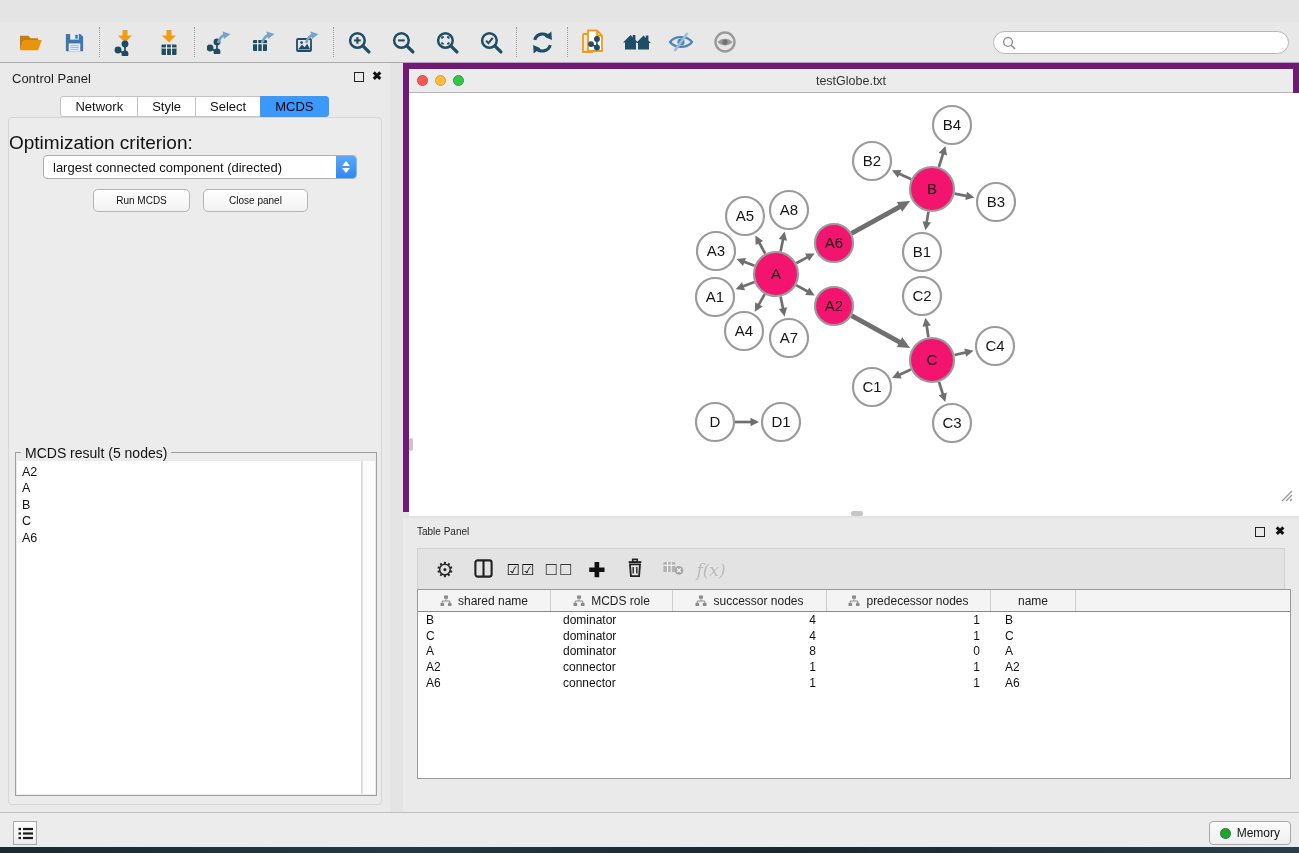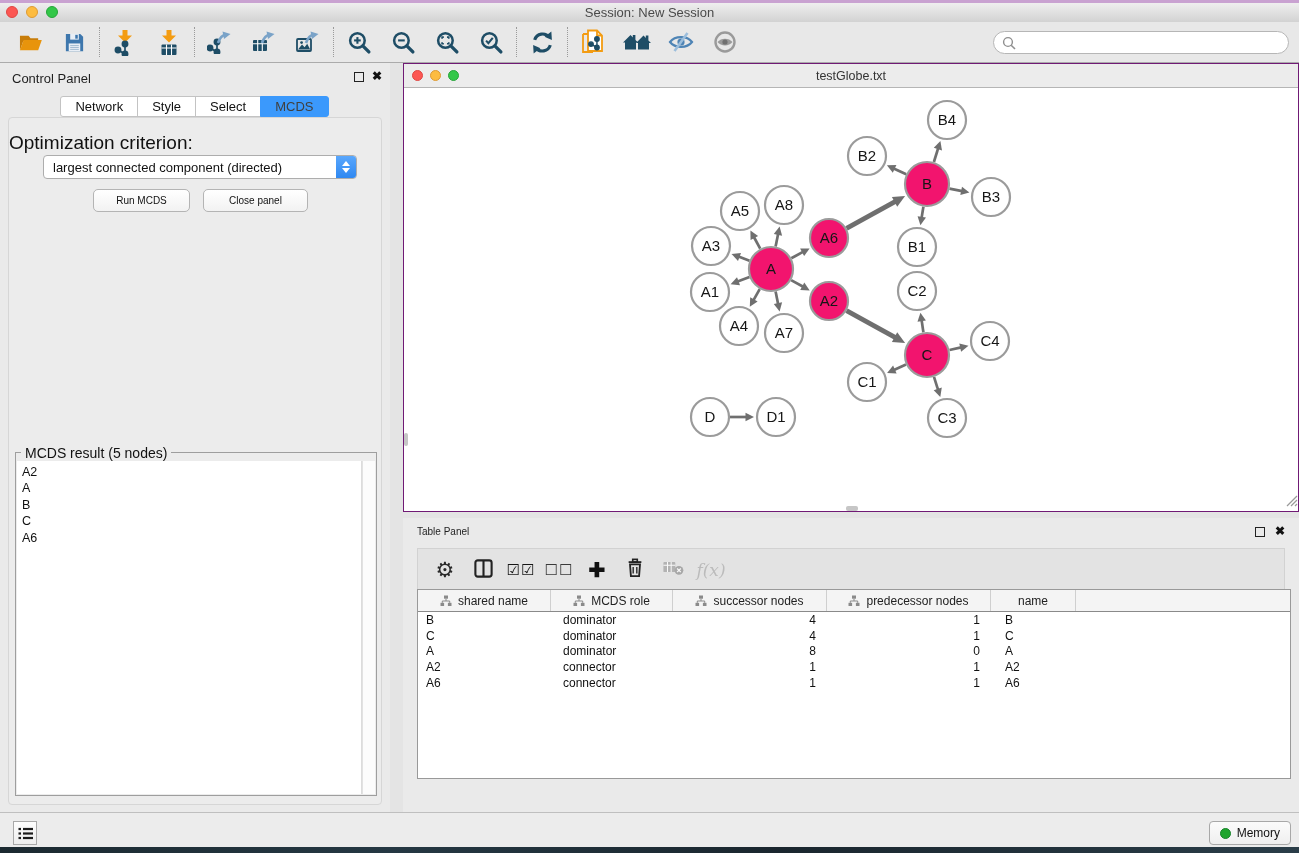--- a/index.html
+++ b/index.html
@@ -30,21 +30,21 @@
   .panel-head { position:relative; height:30px; }
   .panel-head .ptitle { position:absolute; left:12px; top:8px; font-size:13px; color:#1e1e1e; }
   .float-btn { position:absolute; top:9px; width:10px; height:10px; border:1.6px solid #222; background:transparent; }
   .close-btn { position:absolute; top:6px; font-size:12px; color:#111; font-weight:bold; }
   .control-panel .float-btn { right:26px; } .control-panel .close-btn { right:8px; }
   .cp-tabs { position:absolute; left:0; top:33px; width:100%; display:flex; justify-content:center; z-index:3; }
   .tab { height:21px; padding:0 14px; font-size:13px; color:#111; background:#fff; border:1px solid #c3c3c3;
     display:flex; align-items:center; margin-left:-1px; }
   .tab:first-child { border-radius:3px 0 0 3px; }
   .tab:last-child { border-radius:0 3px 3px 0; }
-  .tab.active { background:#3b99fc; color:#404040; border-color:#3b99fc; }
+  .tab.active { background:#3b99fc; color:#000000; border-color:#3b99fc; }
   .cp-content { position:absolute; left:8px; top:54px; width:374px; height:688px;
     background:#ececec; border:1px solid #d6d6d6; border-radius:4px; }
   .opt-label { position:absolute; left:0; width:100%; top:14px; text-align:left; font-size:19px; color:#111; }
   .selectbox { position:absolute; left:34px; top:37px; width:314px; height:24px; background:#fff;
     border:1px solid #adadad; border-radius:4px; display:flex; align-items:center; }
   .selectbox .sel-text { flex:1; font-size:13px; color:#111; padding-left:9px; white-space:nowrap; overflow:hidden; }
   .sel-stepper { width:20px; height:22px; margin-right:0px; background:linear-gradient(#59a7fd,#2f88f1);
     border-radius:0 3px 3px 0; display:flex; flex-direction:column; align-items:center; justify-content:center; gap:2px; }
   .tri-up { width:0;height:0;border-left:4px solid transparent;border-right:4px solid transparent;border-bottom:5px solid #fff; }
   .tri-dn { width:0;height:0;border-left:4px solid transparent;border-right:4px solid transparent;border-top:5px solid #fff; }
@@ -55,21 +55,21 @@
   .result-fieldset { position:absolute; left:6px; top:334px; width:362px; height:344px;
     border:1px solid #9e9e9e; }
   .result-legend { position:absolute; left:5px; top:-8px; background:#ececec; padding:0 4px; font-size:14px; color:#111; }
   .result-list { position:absolute; left:1px; top:8px; right:14px; bottom:1px; background:#fff; list-style:none;
     padding:3px 0 0 5px; font-size:12.5px; color:#111; line-height:16.4px; border-right:1px solid #dcdcdc; }
   .result-scroll { position:absolute; top:8px; right:1px; width:13px; bottom:1px; background:#fcfcfc; border-left:1px solid #e2e2e2; }
   .result-list li { cursor:default; }
 
   
   .network-window { position:absolute; left:403px; top:63px; width:896px; height:449px;
-    background:#fff; border:1px solid #701a75; }
+    background:#fff; border:6px solid #701a75; }
   .nw-titlebar { position:relative; height:24px; background:#ececec; border-bottom:1px solid #b5b5b5; }
   .nw-titlebar .tl-group { left:8px; top:6px; gap:7px; }
   .nw-titlebar .tl { width:11px; height:11px; }
   .nw-titlebar .title { position:absolute; left:0; right:0; top:5px; text-align:center; font-size:12.5px; color:#333; }
   .nw-content { position:absolute; left:0; top:24px; width:894px; height:423px; background:#fff; overflow:hidden; }
   .v-thumb { position:absolute; left:0px; top:345px; width:4px; height:13px; background:#c6c6c6; border-radius:2px; }
   .h-thumb { position:absolute; left:442px; bottom:0px; width:12px; height:5px; background:#c6c6c6; border-radius:2px; }
   .resize-grip { position:absolute; right:0; bottom:0; }
 
   
@@ -107,28 +107,20 @@
   .memory-dot { width:11px; height:11px; border-radius:50%; background:#1fa52e; border:1px solid #17832a; }
   .memory-btn span.lbl { font-size:12px; color:#111; }
   .desktop-strip { position:absolute; left:0; top:847px; width:1299px; height:6px;
     background:linear-gradient(90deg,#1b2930,#253843 30%,#1a262e 60%,#2a3d48); }
 </style>
 </head>
 <body>
 
 <div id="app">
 
-  <div class="titlebar">
-    <div class="tl-group">
-      <div class="tl red"></div>
-      <div class="tl yel"></div>
-      <div class="tl grn"></div>
-    </div>
-    <div class="title">Session: New Session</div>
-  </div>
 
   <div class="toolbar">
     <div style="display:flex;align-items:center;">
         <div class="toolbtn">
           <span class="icon">
             <svg width="27" height="23" viewBox="0 0 28 24">
               <path d="M3 20 V5 h9 l2 2.5 h8 v3 H6.5 Z" fill="#c87d0a"></path>
               <path d="M3 20 L6.8 9.5 h19 L22 20 Z" fill="#e8940c"></path>
             </svg>
           </span>

